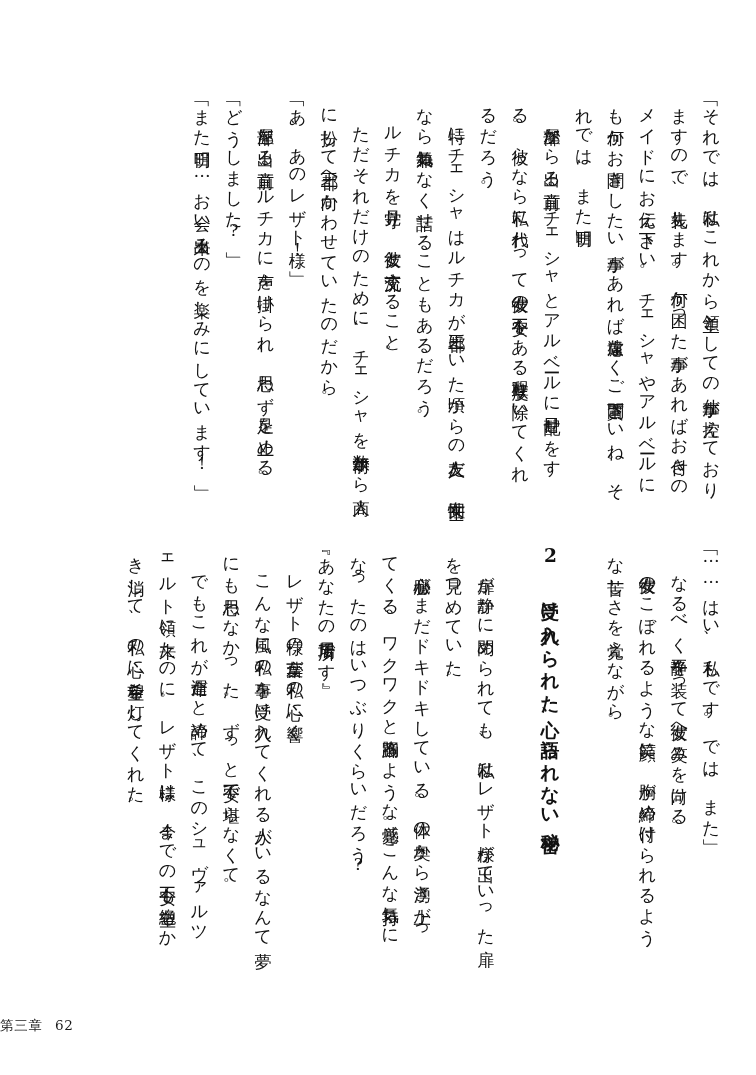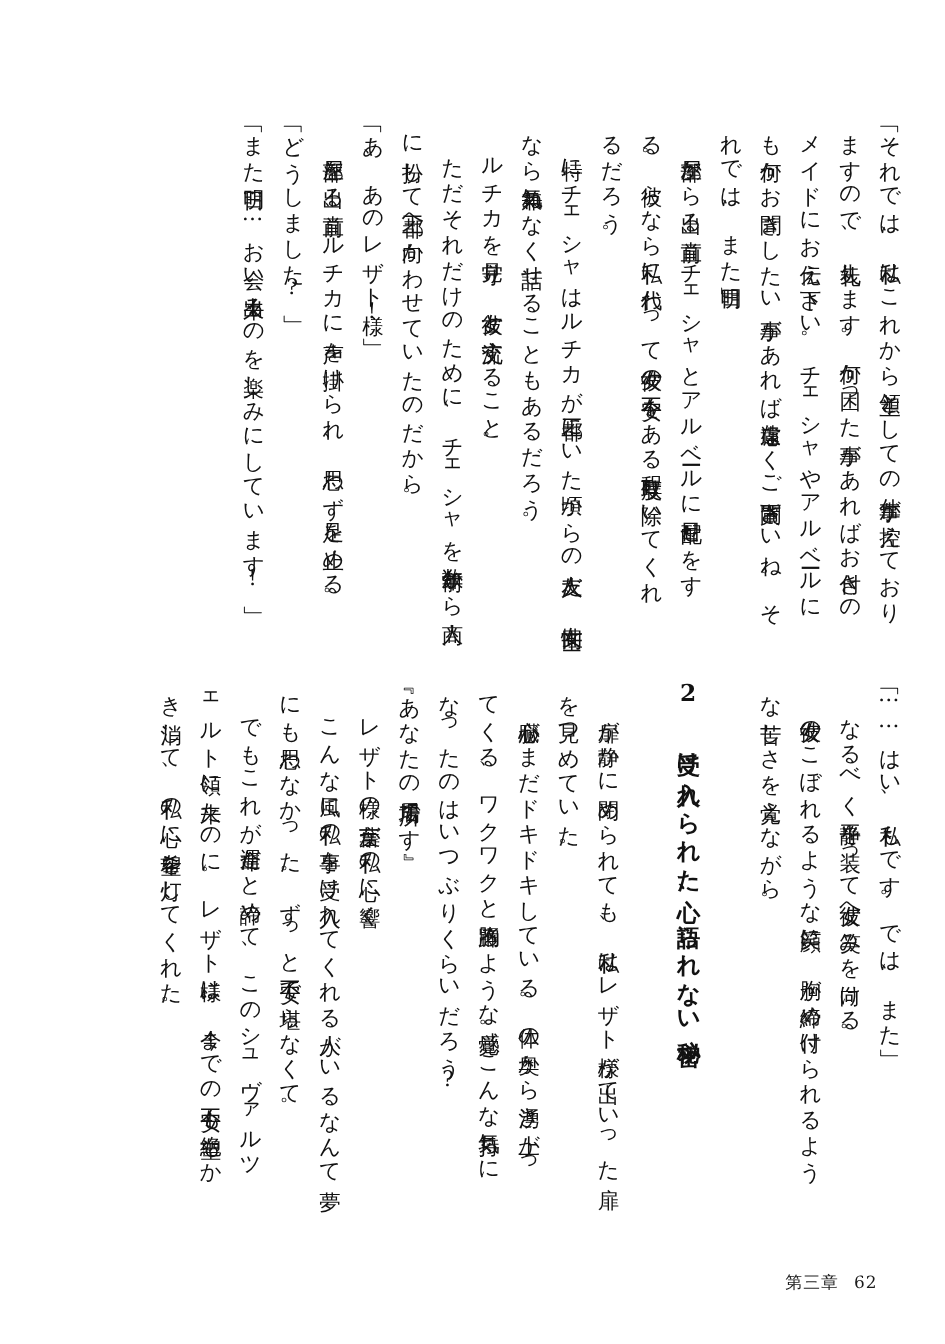--- a/index.html
+++ b/index.html
@@ -69,21 +69,21 @@
   .heading-spacer {
     display: block;
   }
 
   
   #footer {
     position: absolute;
     left: 0;
     right: 0;
     bottom: 40px;
-    text-align: right;
+    text-align: left;
     padding-right: 54px;
     font-size: 13.5px;
     letter-spacing: 0.06em;
     color: #1a1a1a;
     font-family: "DejaVu Serif", "Liberation Serif", serif;
   }
   #footer .chap {
     margin-right: 12px;
   }
   #footer .pageno {

